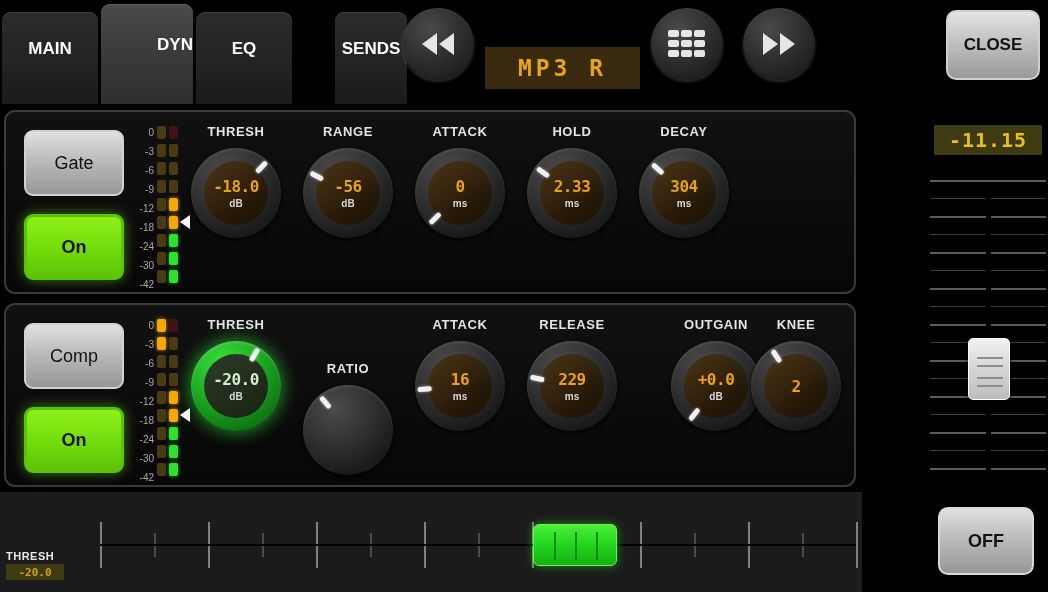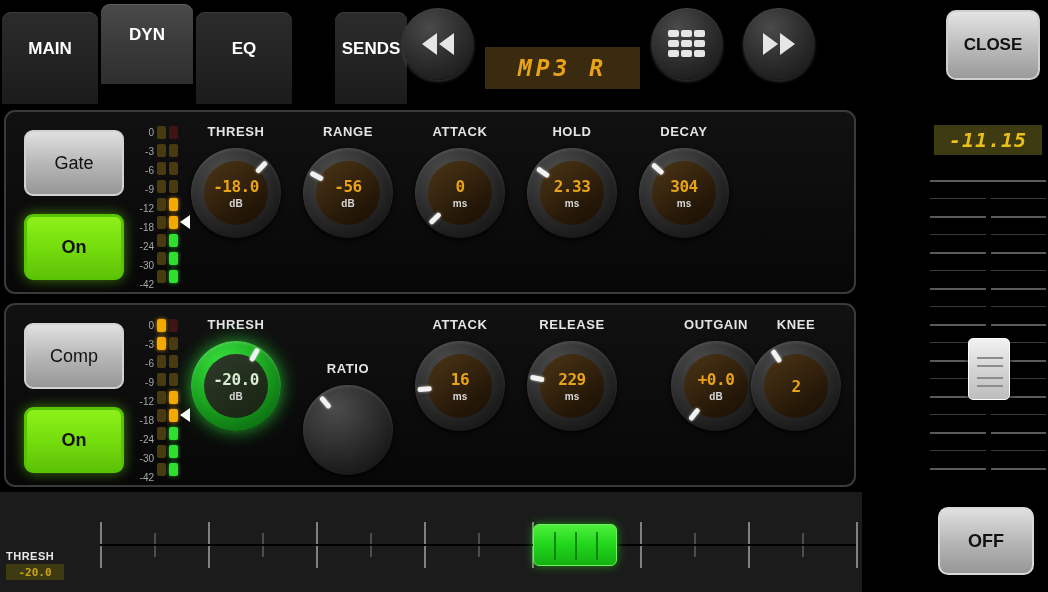--- a/index.html
+++ b/index.html
@@ -19,23 +19,24 @@
   .tab {
     position: absolute; top: 12px; height: 92px;
     background: linear-gradient(180deg, #2b2b2b 0%, #232323 55%, #1b1b1b 100%);
     border-radius: 9px 9px 0 0;
     color: #fff; font-weight: bold; font-size: 17px;
     display: flex; align-items: center; justify-content: center;
     padding-bottom: 18px;
     box-shadow: inset 0 1px 0 #3d3d3d;
   }
   .tab.active {
-    top: 4px; height: 80px;
+    top: 4px; height: 100px;
     background: linear-gradient(180deg, #4a4a4a 0%, #3a3a3a 50%, #2e2e2e 100%);
     box-shadow: inset 0 1px 0 #5e5e5e;
+    justify-content: flex-end;
   }
   .tab-main   { left: 2px;   width: 96px; }
   .tab-dyn    { left: 101px; width: 92px; }
   .tab-eq     { left: 196px; width: 96px; }
   .tab-sends  { left: 295px; width: 72px; margin-left: 40px; }
 
   .rbtn {
     position: absolute; border-radius: 50%;
     background: radial-gradient(circle at 38% 28%, #4a4a4a 0%, #313131 42%, #1e1e1e 78%, #141414 100%);
     box-shadow: 0 2px 3px rgba(255,255,255,0.18), inset 0 1px 1px rgba(255,255,255,0.07);
@@ -50,21 +51,21 @@
     text-align: center; color: #d8d8d8; font-weight: bold; font-size: 22px;
     letter-spacing: 0.5px;
   }
   .ch-display {
     position: absolute; left: 485px; top: 47px; width: 155px; height: 42px;
     background: #3a2a10;
     display: flex; align-items: center; justify-content: center;
   }
   .ch-display span {
     color: #e8a317; font-size: 23px; font-weight: bold;
-    letter-spacing: 4px; font-family: "DejaVu Sans Mono", monospace; font-style: italic;
+    letter-spacing: 4px; font-family: "DejaVu Sans Mono", monospace;
   }
 
   .hbtn {
     position: absolute; top: 10px; height: 70px;
     border-radius: 10px;
     display: flex; align-items: center; justify-content: center;
     font-weight: bold; font-size: 17px; color: #111;
   }
   .hbtn-fine {
     left: 832px; width: 96px;
@@ -171,21 +172,21 @@
     margin-left: -2.5px; background: #f2f2f2; border-radius: 2px;
     transform-origin: 50% 43px;
     box-shadow: 0 0 3px rgba(255,255,255,0.6);
   }
 
   
   .fader-panel { position: absolute; left: 862px; top: 104px; width: 186px; height: 488px; }
   .fader-display {
     position: absolute; left: 72px; top: 21px; width: 108px; height: 30px;
     background: #3e3a12;
-    display: flex; align-items: center; justify-content: center; font-style: italic;
+    display: flex; align-items: center; justify-content: center;
   }
   .fader-display span {
     color: #e8c017; font-size: 20px; font-weight: bold;
     font-family: "DejaVu Sans Mono", monospace; letter-spacing: 1px;
   }
   .fader-track { position: absolute; left: 68px; top: 72px; width: 116px; height: 298px; }
   .ftick { position: absolute; left: 0; width: 116px; }
   .ftick.major { height: 2px; background: #5a5a5a; }
   .ftick.minor { height: 1px; background: #3a3a3a; }
   .frail {

